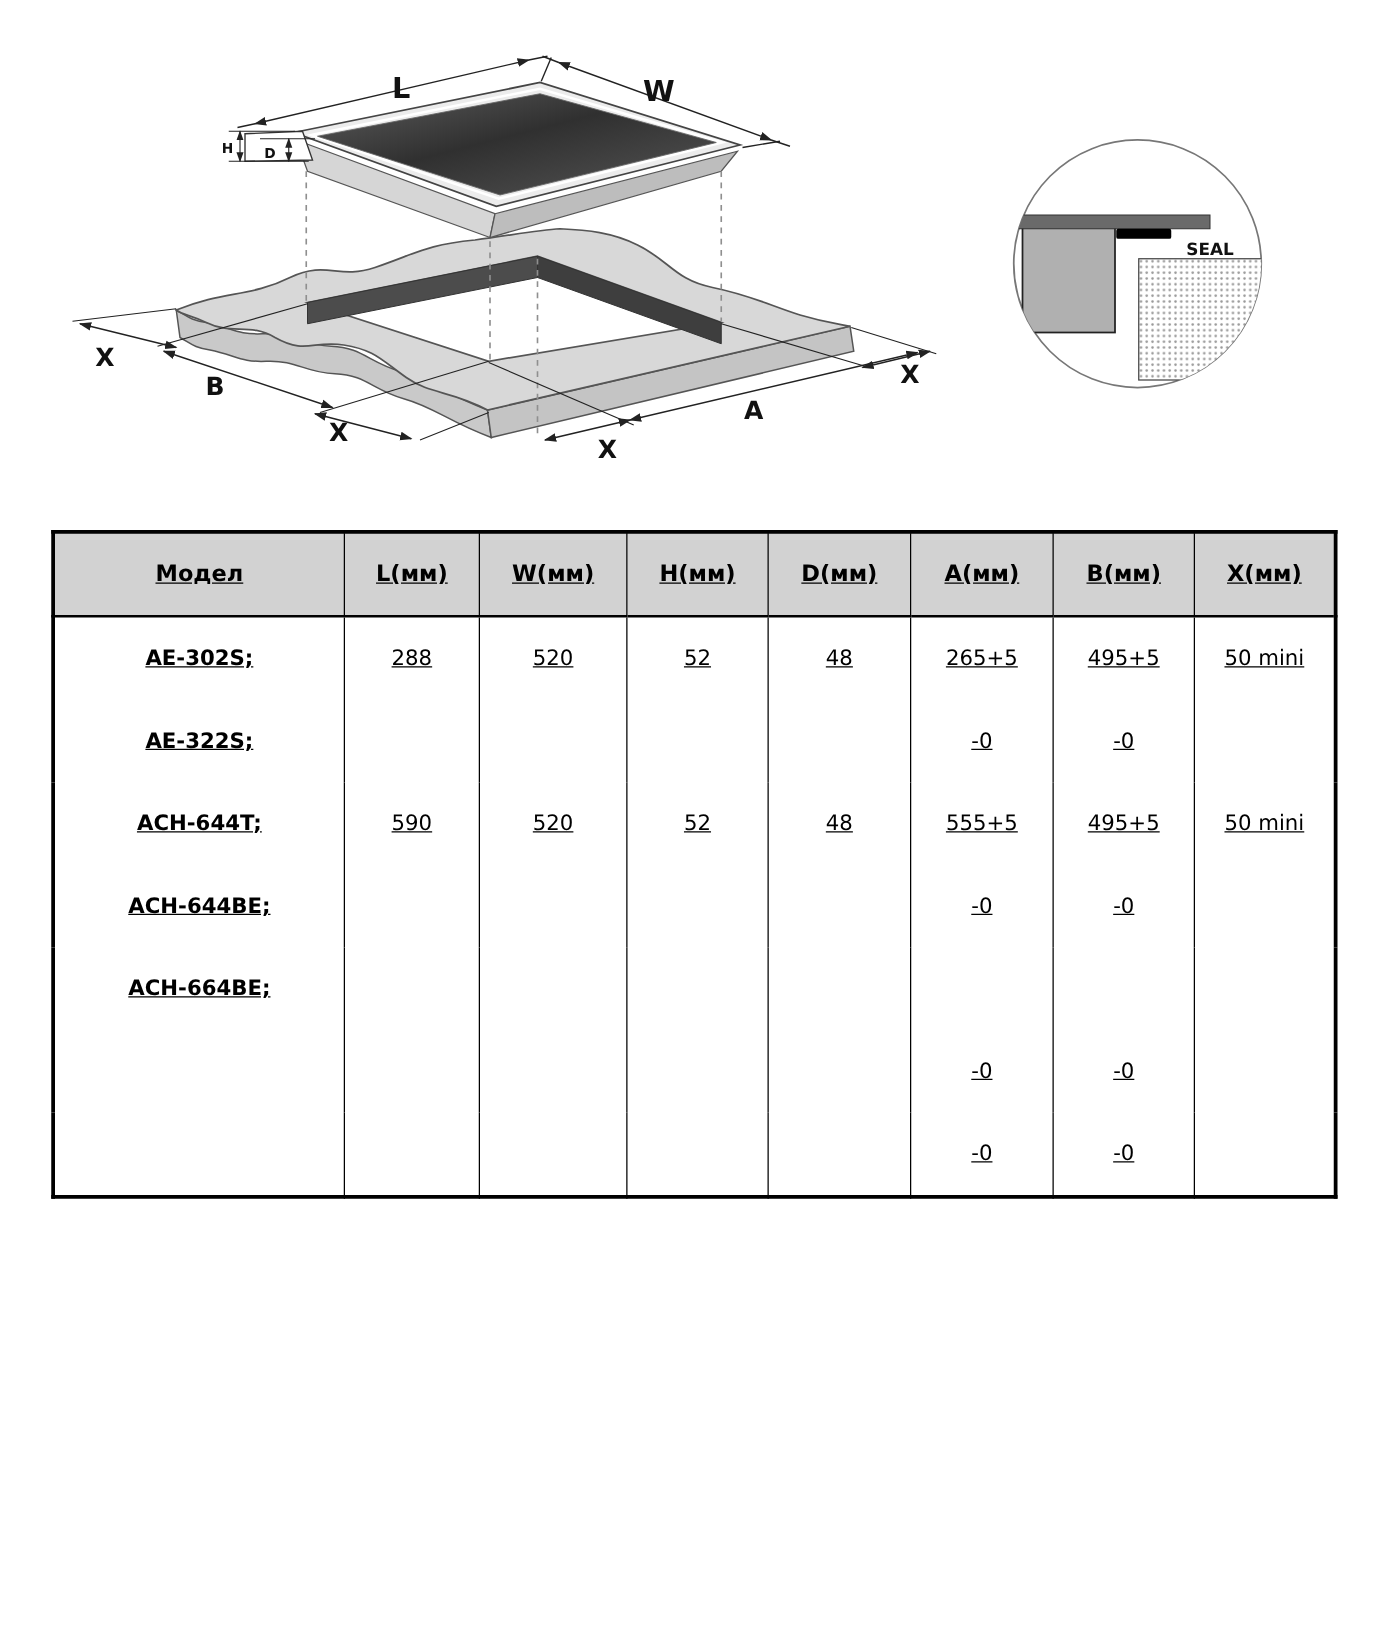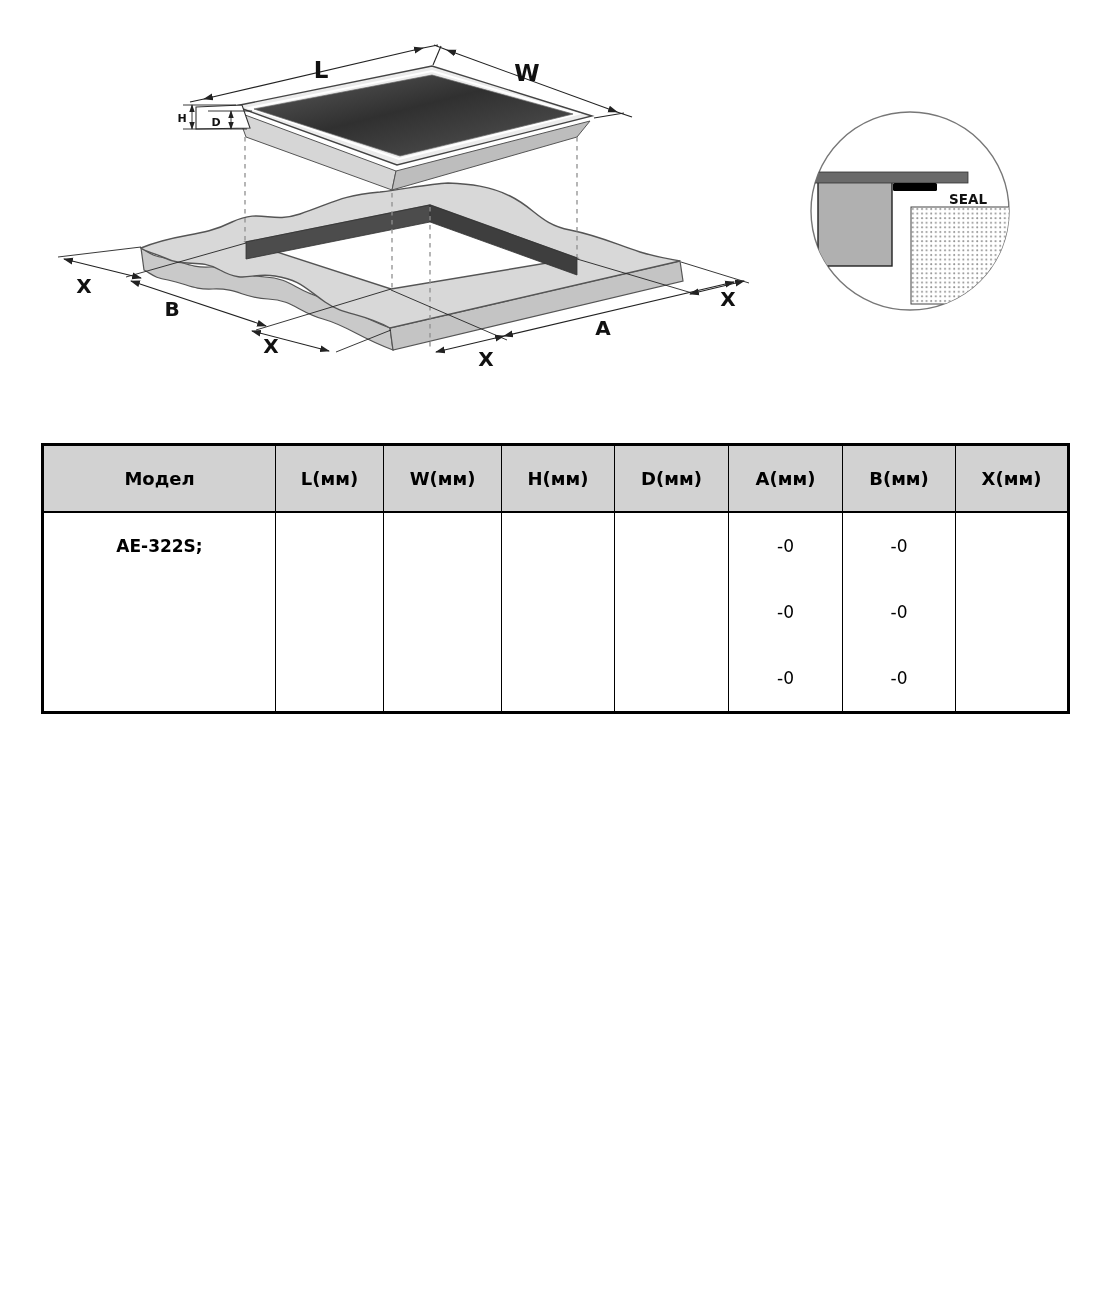--- a/index.html
+++ b/index.html
@@ -1,18 +1,18 @@
 <!DOCTYPE html>
 <html><head>
 <meta charset="utf-8">
 <style>
   html,body{margin:0;padding:0;background:#fff;width:1110px;font-family:"DejaVu Sans","Liberation Sans",sans-serif;}
   .page{width:1110px;height:1316px;background:#fff;position:relative;overflow:hidden;}
   .diagram-wrap{width:1110px;height:412px;}
-  .table-wrap{margin:31px 0 0 41px;}
+  .table-wrap{margin:12px 0 0 41px;text-decoration:underline;}
   table.dims{border-collapse:collapse;table-layout:fixed;width:1027px;border:3px solid #000;}
   table.dims th{background:#d2d2d2;border:1.7px solid #000;border-bottom:2.2px solid #000;height:63px;
     font-size:18px;font-weight:bold;color:#000;text-align:center;vertical-align:middle;}
   table.dims td{border-left:1.7px solid #000;height:66px;font-size:17px;color:#000;
     text-align:center;vertical-align:middle;padding:0;}
   table.dims td:first-child{border-left:none;}
   td.md{font-weight:bold;}
   td.tol{text-align:right;padding-right:21px;}
   text.dimlab{font-weight:bold;fill:#111;font-family:"DejaVu Sans","Liberation Sans",sans-serif;}
 </style>
@@ -146,27 +146,67 @@
           <th>W(мм)</th>
           <th>H(мм)</th>
           <th>D(мм)</th>
           <th>A(мм)</th>
           <th>B(мм)</th>
           <th>X(мм)</th>
         </tr>
       </thead>
       <tbody>
         <tr>
+          <td class="md">AE-302S;</td>
+          <td>288</td>
+          <td>520</td>
+          <td>52</td>
+          <td>48</td>
+          <td>265+5</td>
+          <td>495+5</td>
+          <td>50 mini</td>
+        </tr>
+        <tr>
           <td class="md">AE-322S;</td>
           <td></td>
           <td></td>
           <td></td>
           <td></td>
           <td class="tol">-0</td>
           <td class="tol">-0</td>
+          <td></td>
+        </tr>
+        <tr>
+          <td class="md">ACH-644T;</td>
+          <td>590</td>
+          <td>520</td>
+          <td>52</td>
+          <td>48</td>
+          <td>555+5</td>
+          <td>495+5</td>
+          <td>50 mini</td>
+        </tr>
+        <tr>
+          <td class="md">ACH-644BE;</td>
+          <td></td>
+          <td></td>
+          <td></td>
+          <td></td>
+          <td class="tol">-0</td>
+          <td class="tol">-0</td>
+          <td></td>
+        </tr>
+        <tr>
+          <td class="md">ACH-664BE;</td>
+          <td></td>
+          <td></td>
+          <td></td>
+          <td></td>
+          <td></td>
+          <td></td>
           <td></td>
         </tr>
         <tr>
           <td class="md"></td>
           <td></td>
           <td></td>
           <td></td>
           <td></td>
           <td class="tol">-0</td>
           <td class="tol">-0</td>

